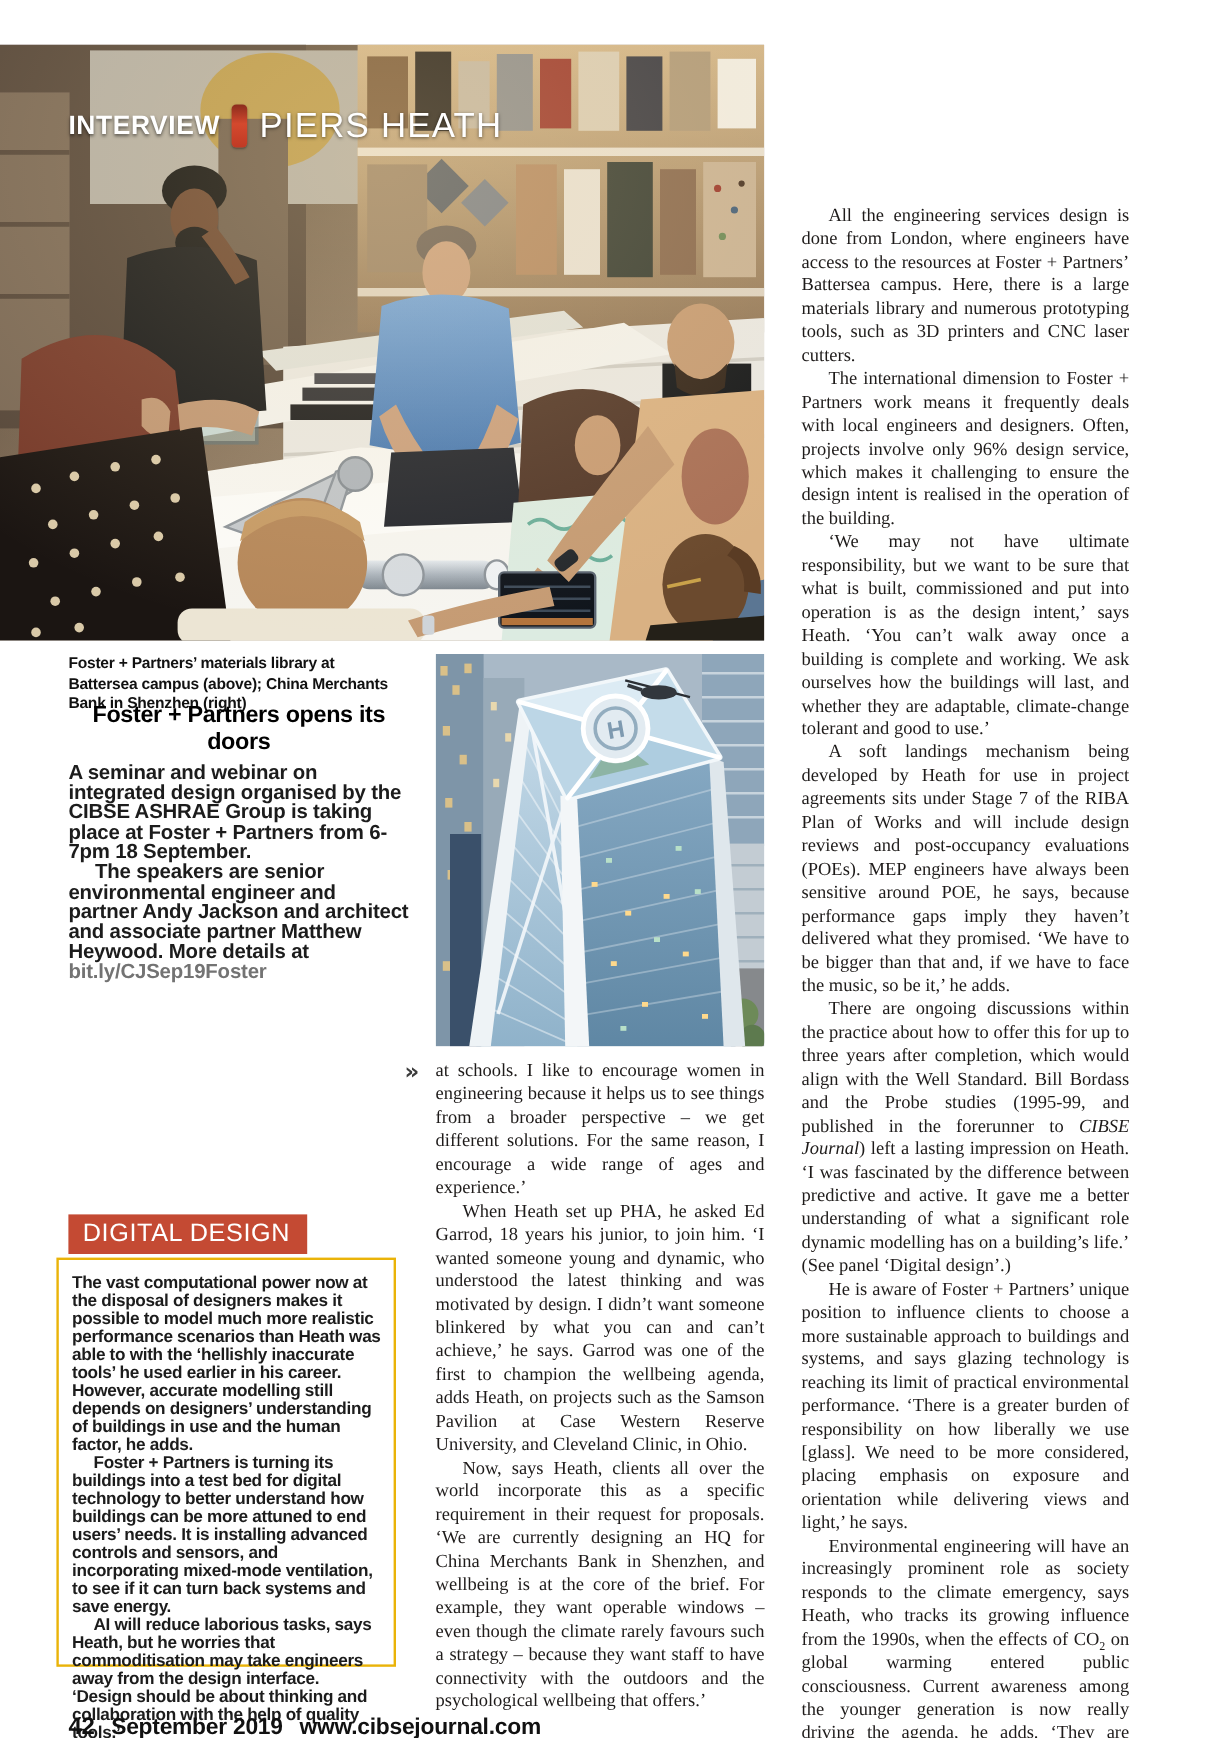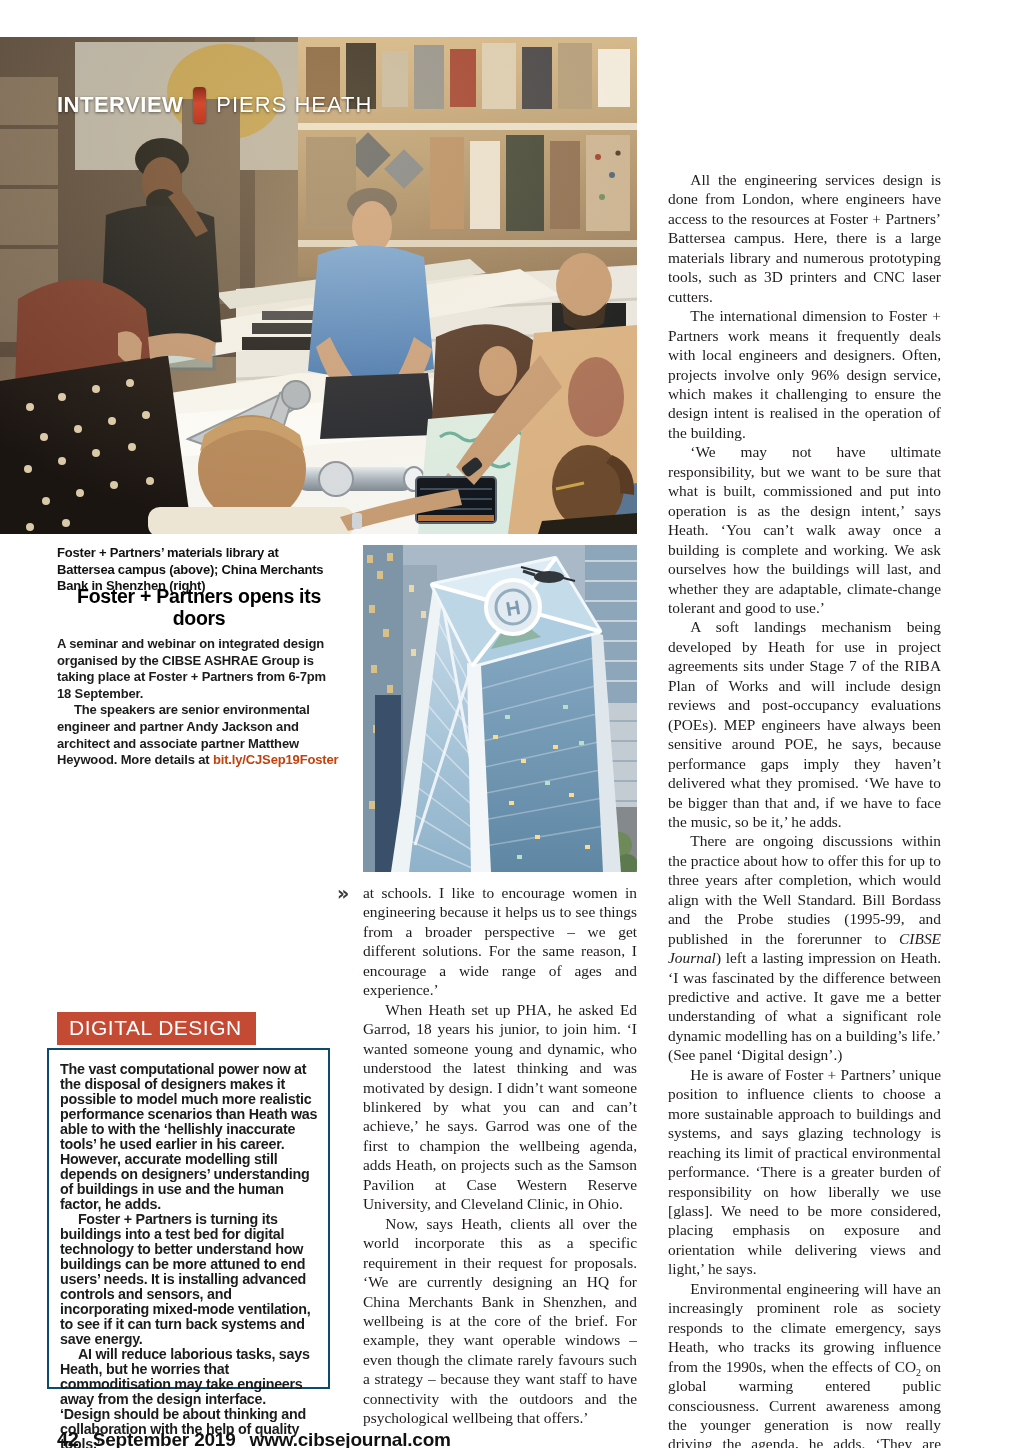--- a/index.html
+++ b/index.html
@@ -9,51 +9,51 @@
   
   .photo-top{position:absolute;left:0;top:0;width:637px;height:497px;overflow:hidden;}
   .photo-top svg{display:block;}
 
   .kicker{position:absolute;left:57px;top:50px;display:flex;align-items:center;gap:10px;
           text-shadow:0 1px 3px rgba(0,0,0,.55);}
   .kicker .section{font-size:22px;font-weight:bold;color:#ffffff;letter-spacing:.5px;}
   .kicker .bar{width:13px;height:36px;border-radius:4px;
                background:linear-gradient(180deg,#8a2c1d 0%,#d4492e 45%,#c03a24 100%);
                box-shadow:0 1px 2px rgba(0,0,0,.4);}
-  .kicker .subject{font-size:22px;font-weight:400;color:#ffffff;letter-spacing:1px;}
+  .kicker .subject{font-size:29px;font-weight:400;color:#ffffff;letter-spacing:1px;}
 
   
   .caption{position:absolute;left:57px;top:508px;width:278px;
            font-size:13px;line-height:16.5px;font-weight:bold;letter-spacing:-.2px;color:#111;}
   .event-box{position:absolute;left:57px;top:548px;width:284px;}
   .event-box h2{margin:0 0 7px 0;font-size:19.5px;line-height:22px;font-weight:bold;
                 letter-spacing:-.3px;color:#000;text-align:center;}
-  .event-box p{margin:0;font-size:13px;line-height:16.6px;font-weight:bold;
+  .event-box p{margin:0;font-size:17px;line-height:16.6px;font-weight:bold;
                letter-spacing:-.15px;color:#1c1c1c;}
   .event-box p.ind{text-indent:1.3em;}
-  .event-link{color:#c2410c;text-decoration:none;font-weight:bold;}
+  .event-link{color:#737373;text-decoration:none;font-weight:bold;}
 
   
   .photo-tower{position:absolute;left:363px;top:508px;width:274px;height:327px;overflow:hidden;}
 
   
   .serifcol{position:absolute;font-family:"Liberation Serif",serif;font-size:15.4px;
             line-height:19.45px;color:#1e1b1a;text-align:justify;}
   .serifcol p{margin:0;}
   .serifcol p.ind{text-indent:1.45em;}
   .col-middle{left:363px;top:846px;width:274px;}
   .col-right{left:668px;top:133px;width:273px;}
   .italic{font-style:italic;}
   sub{font-size:10px;line-height:0;}
   .cont-marker{position:absolute;left:337px;top:845px;font-size:19px;font-weight:bold;
                color:#3c3c3c;font-family:"DejaVu Sans",sans-serif;}
 
   
   .panel{position:absolute;left:47px;top:1011px;width:283px;height:341px;
-         border:2px solid #0c4a6e;box-sizing:border-box;background:#ffffff;}
+         border:2px solid #eab308;box-sizing:border-box;background:#ffffff;}
   .panel-tab{position:absolute;left:8px;top:-38px;background:#c44a33;color:#ffffff;
              font-size:21px;letter-spacing:.5px;font-weight:400;padding:4px 14px 5px 12px;}
   .panel-body{padding:12px 10px 0 11px;}
   .panel-body p{margin:0;font-size:14.3px;line-height:15px;font-weight:bold;
                 letter-spacing:-.25px;color:#1c1c1c;}
   .panel-body p.ind{text-indent:1.25em;}
 
   
   .footer{position:absolute;left:57px;top:1391px;display:flex;align-items:baseline;gap:14px;
           font-weight:bold;color:#111;}

